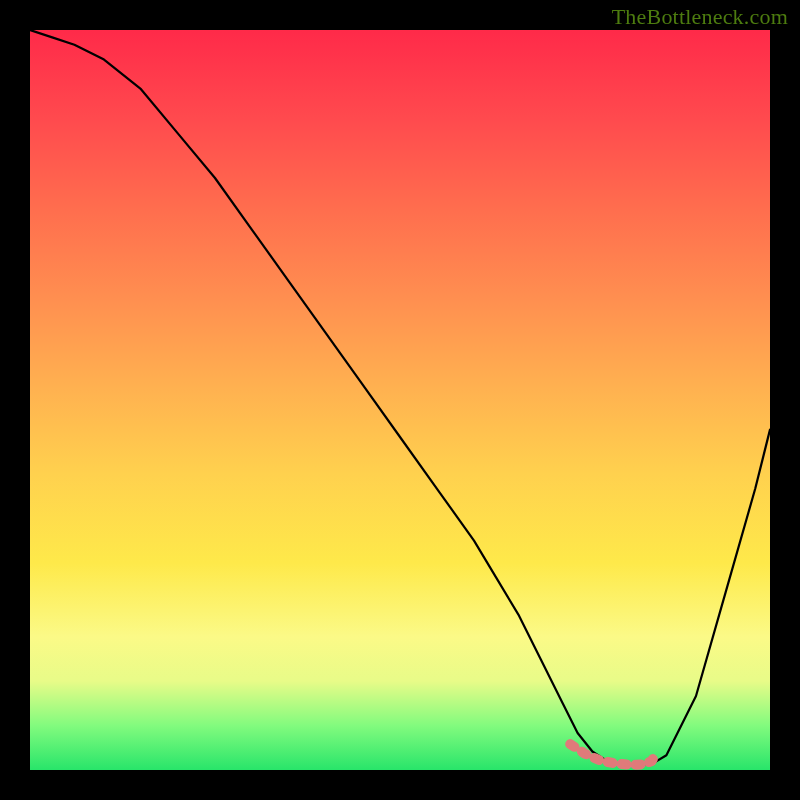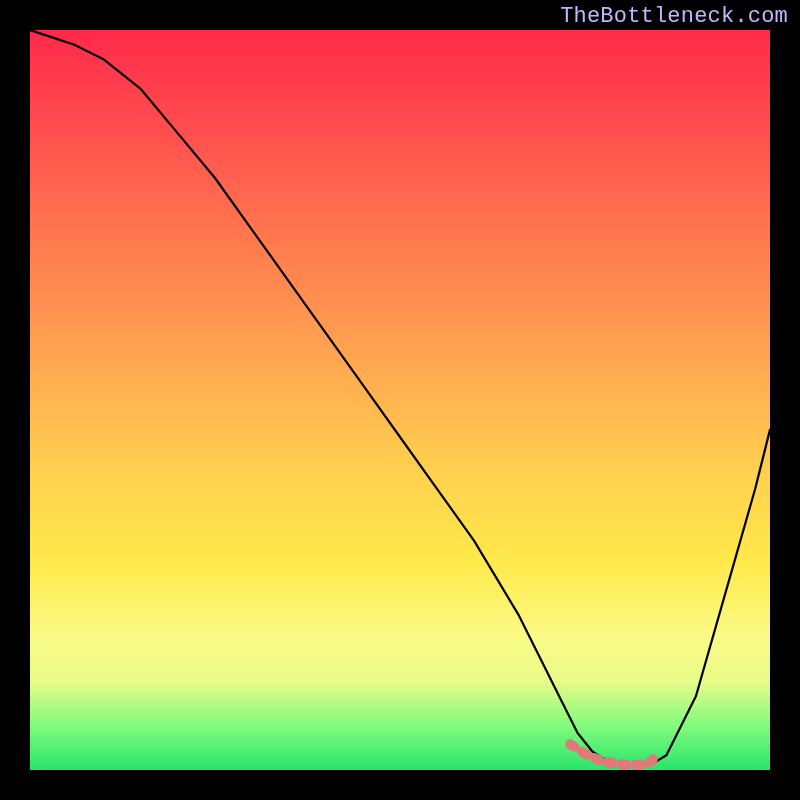--- a/index.html
+++ b/index.html
@@ -12,23 +12,23 @@
   }
   .container {
     position: relative;
     width: 800px;
     height: 800px;
   }
   .watermark {
     position: absolute;
     top: 4px;
     right: 12px;
-    font-family: Liberation Mono, monospace;
+    font-family: Liberation Serif, serif;
     font-size: 22px;
-    color: #c4b5fd;
+    color: #4d7c0f;
     letter-spacing: 0.2px;
     z-index: 20;
     margin-left: 33px;
   }
   .plot-box {
     position: absolute;
     left: 30px;
     top: 30px;
     width: 740px;
     height: 740px;

